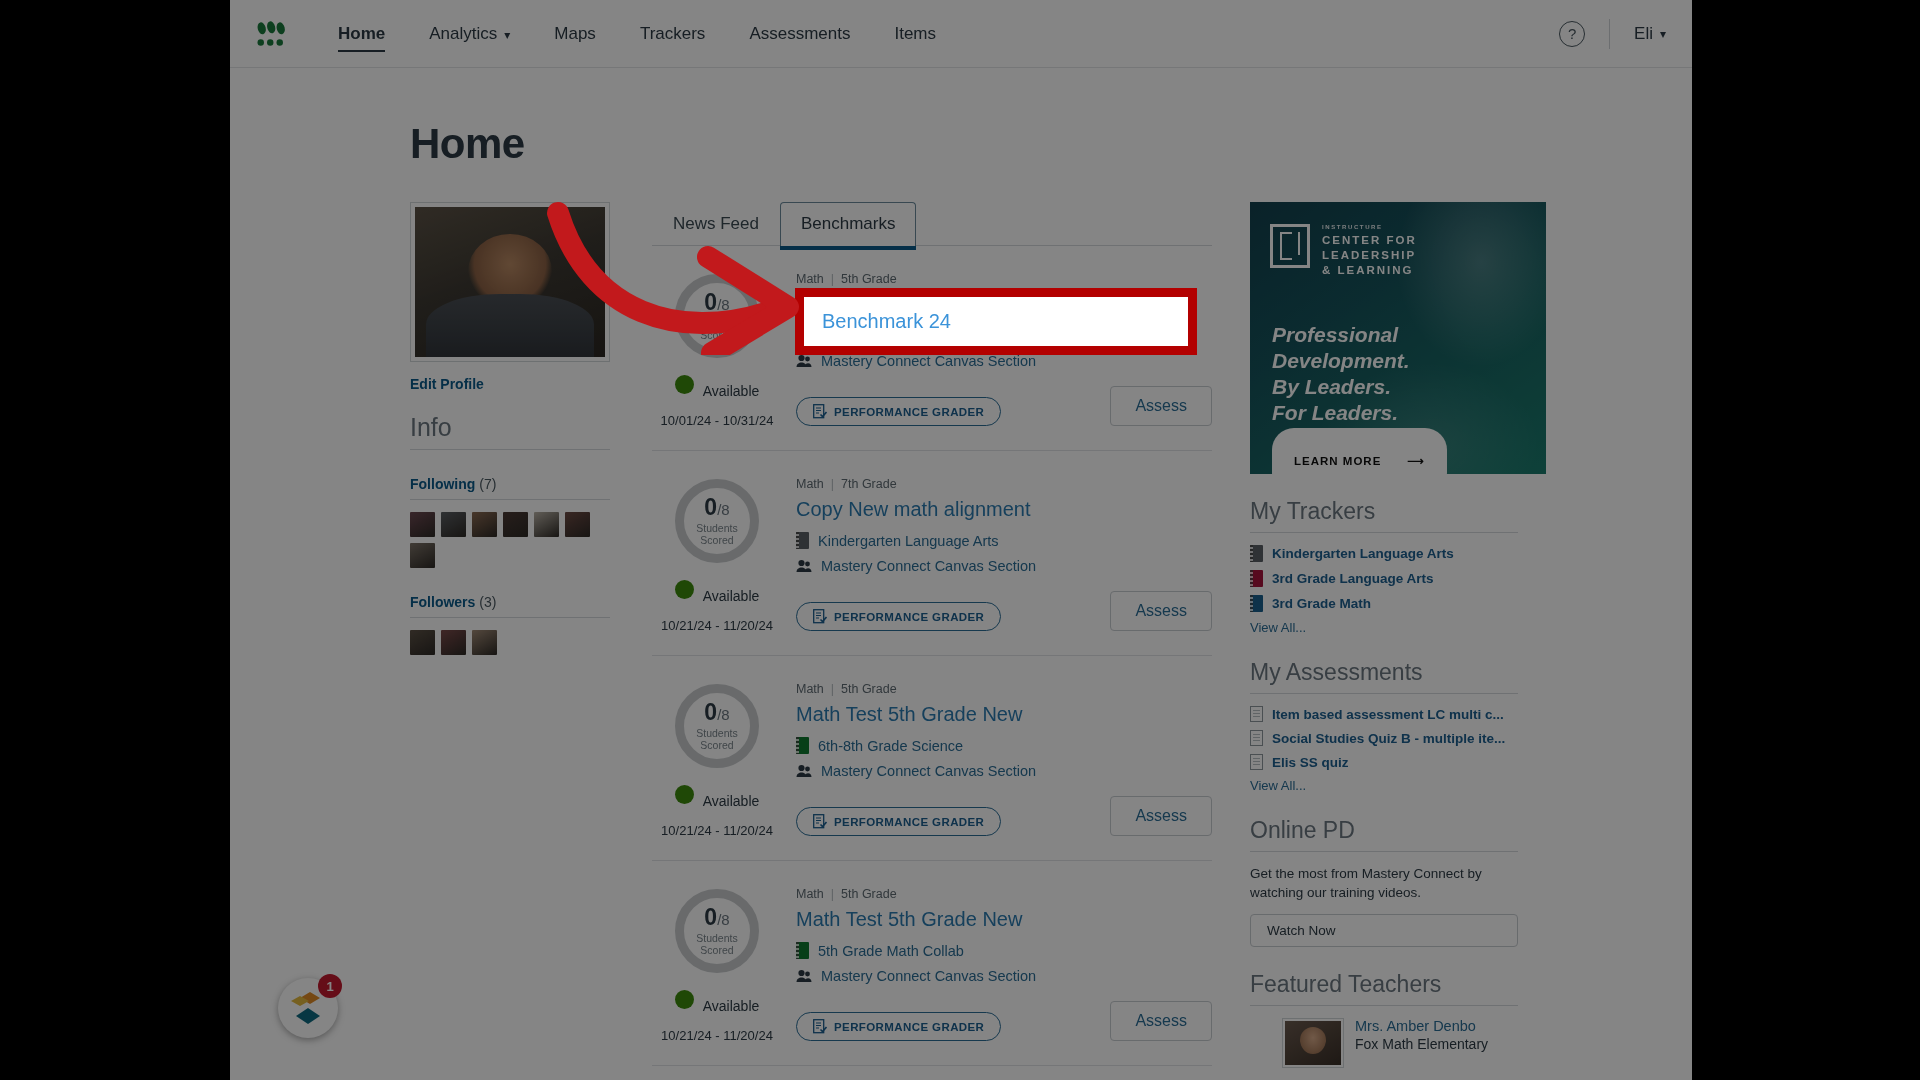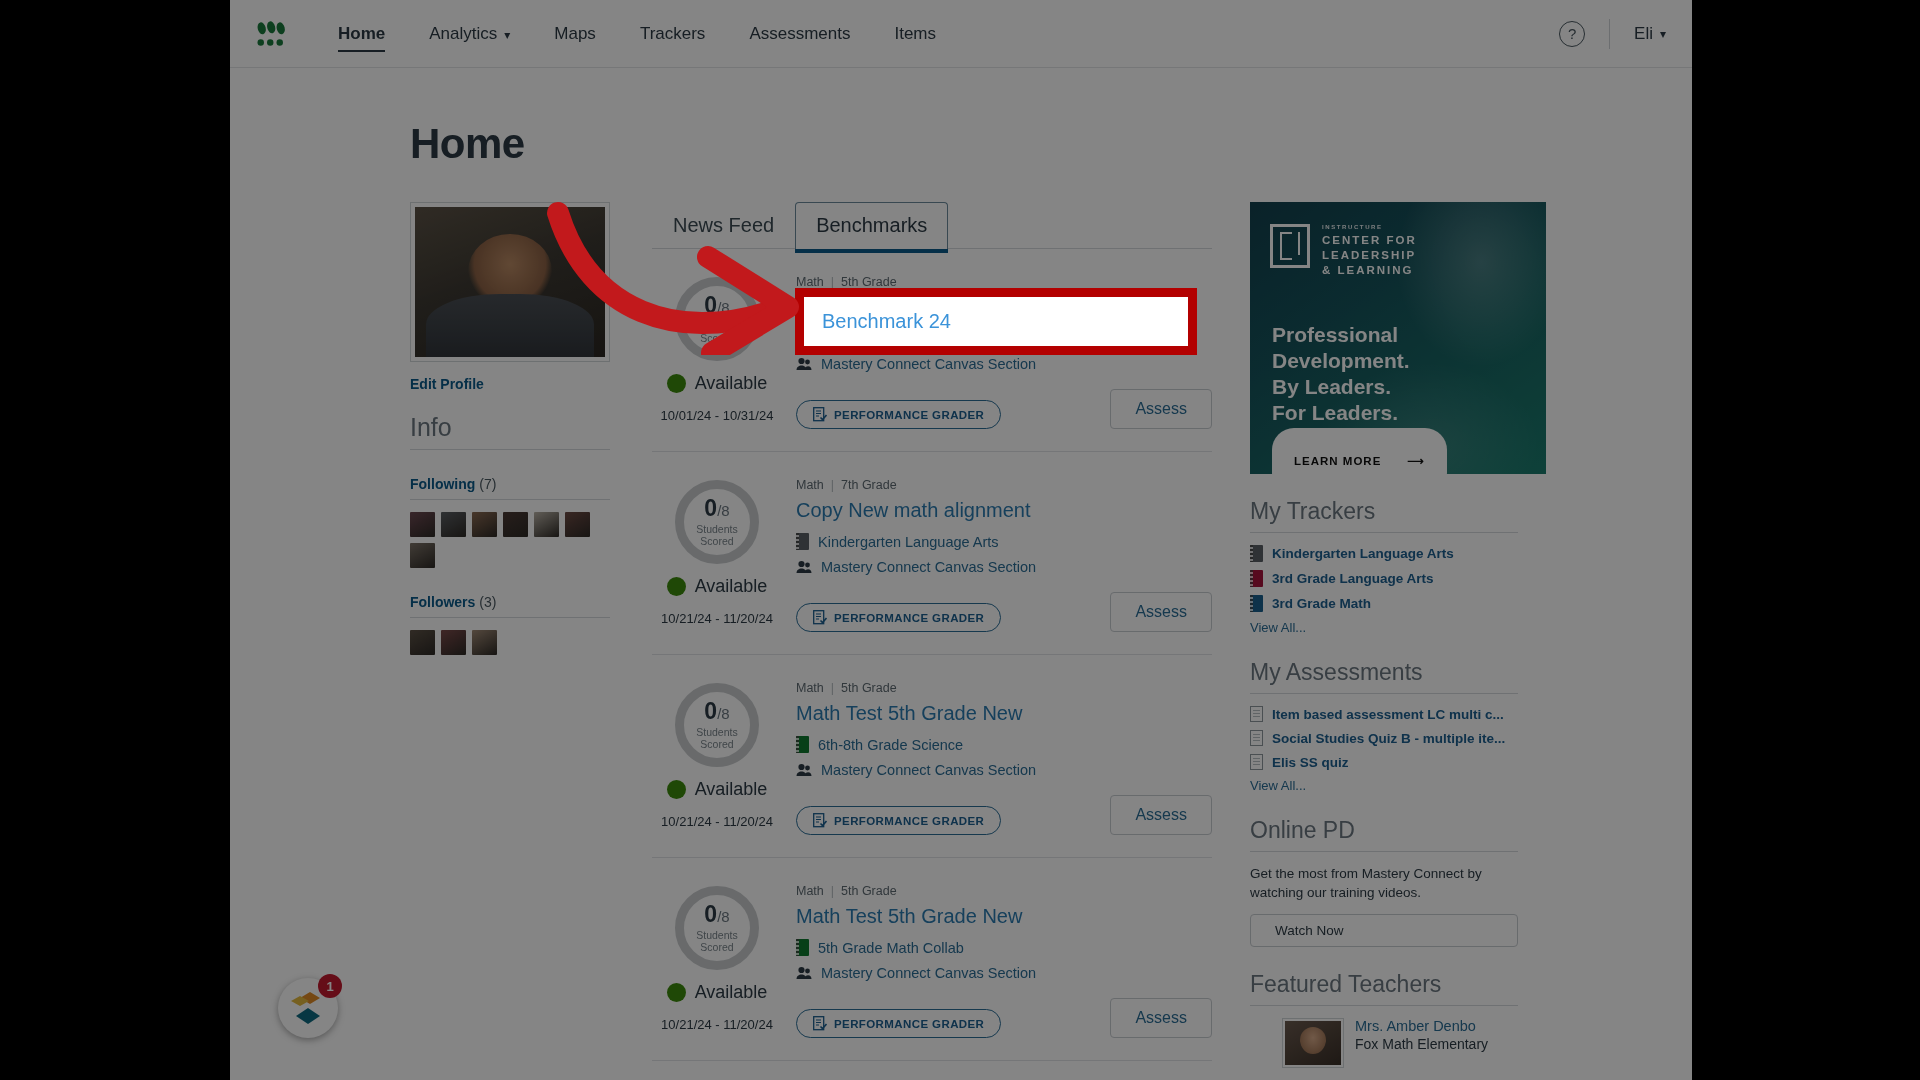--- a/index.html
+++ b/index.html
@@ -85,21 +85,21 @@
   .inforow b { font-weight: bold; }
   .ilink { color: #0a5a8a; cursor: pointer; }
   .followhead { font-size: 14px; color: #0a5a8a; font-weight: bold; margin-top: 26px; }
   .followhead span { color: #4a5860; font-weight: normal; }
   .avatars { display: flex; flex-wrap: wrap; gap: 6px; }
   .av { width: 25px; height: 25px; flex: none; border-radius: 1px; }
 
   
   .tabs { display: flex; align-items: flex-end; border-bottom: 1px solid #d5d9dc; }
   .tab {
-    font-size: 20px; color: #3c4b54; padding: 11px 20px; cursor: pointer;
+    font-size: 17px; color: #3c4b54; padding: 11px 20px; cursor: pointer;
     background: transparent; border: 1px solid transparent; border-bottom: none;
   }
   .tab.active {
     color: #2d3b45; border-color: #6b8a9c; border-radius: 4px 4px 0 0;
     background: #fff; position: relative; margin-bottom: -1px; padding-bottom: 12px;
   }
   .tab.active::after {
     content: ""; position: absolute; left: -1px; right: -1px; bottom: -4px;
     height: 4px; background: #0a5a8a;
   }
@@ -108,21 +108,21 @@
   .donut {
     width: 84px; height: 84px; border-radius: 50%; border: 9px solid #c9ccce;
     margin: 0 auto; display: flex; flex-direction: column; align-items: center;
     justify-content: center; line-height: 1;
   }
   .dnum { font-size: 23px; font-weight: bold; color: #2d3b45; }
   .dnum i { font-style: normal; font-size: 15px; font-weight: normal; color: #6b7780; }
   .dsub { font-size: 10.5px; color: #7a858c; line-height: 12px; margin-top: 3px; text-align: center; }
   .statusrow { display: flex; align-items: center; justify-content: center; gap: 9px; margin-top: 12px; }
   .dot { width: 19px; height: 19px; border-radius: 50%; background: #3d8b0d; flex: none; }
-  .statustxt { font-size: 18px; color: #2d3b45; }
+  .statustxt { font-size: 14px; color: #2d3b45; margin-top: 13px; }
   .daterange { font-size: 13px; color: #2d3b45; margin-top: 14px; white-space: nowrap; }
   .bmright { flex: 1; padding-left: 14px; position: relative; }
   .bmmeta { font-size: 12.5px; color: #5f6b73; margin-bottom: 4px; }
   .bmmeta i { font-style: normal; color: #b6bcc0; margin: 0 7px; }
   .bmtitle { font-size: 20px; color: #2b7bb0; cursor: pointer; line-height: 28px; }
   .bmline { display: flex; align-items: center; gap: 9px; margin-top: 9px; font-size: 14.5px; color: #2b6d96; cursor: pointer; }
   .trackicon { width: 13px; height: 17px; flex: none; border-radius: 1px; position: relative; }
   .trackicon::before { content:""; position:absolute; left:0; top:0; bottom:0; width:3px; background:#fff; opacity:.75;
     background-image: repeating-linear-gradient(#444 0 2px, transparent 2px 4px); }
   .peopleicon { width: 16px; height: 14px; flex: none; color: #2d3b45; }
@@ -145,34 +145,34 @@
     background:
       radial-gradient(ellipse 120px 150px at 78% 22%, rgba(255,255,255,.22), transparent 70%),
       radial-gradient(ellipse 160px 120px at 60% 90%, rgba(255,255,255,.12), transparent 70%);
   }
   .bnrlogo { position: absolute; left: 20px; top: 22px; display: flex; align-items: flex-start; gap: 12px; }
   .bnrmark { width: 40px; height: 44px; border: 3px solid #fff; position: relative; flex: none; }
   .bnrmark::before { content:""; position:absolute; left:7px; top:5px; width:10px; bottom:5px; border:2.5px solid #fff; border-right:none; }
   .bnrmark::after { content:""; position:absolute; right:7px; top:5px; width:0; bottom:10px; border-left:2.5px solid #fff; }
   .bnrbrandtop { font-size: 6px; letter-spacing: 1.6px; color: #e9eef0; font-weight: bold; }
   .bnrbrand { font-size: 11.5px; letter-spacing: 2px; color: #fff; font-weight: bold; line-height: 15px; margin-top: 3px; }
-  .bnrhead { position: absolute; left: 22px; top: 120px; font-size: 21px; font-weight: bold; color: #fff; line-height: 26px; }
+  .bnrhead { position: absolute; left: 22px; top: 120px; font-size: 21px; font-weight: bold; color: #fff; line-height: 26px; font-style: italic; }
   .bnrbtn {
     position: absolute; left: 22px; top: 226px; background: #fff; color: #111;
     border-radius: 22px; padding: 26px 22px; font-size: 11.5px; font-weight: bold;
     letter-spacing: 1px; display: inline-flex; align-items: center; gap: 26px; cursor: pointer;
   }
   .rsec { margin-top: 24px; }
   .rhead { font-size: 23px; color: #6b7780; }
   .rrow { display: flex; align-items: center; gap: 9px; margin-top: 8px; font-size: 13.5px; color: #1d6091; font-weight: bold; cursor: pointer; }
   .docicon { width: 13px; height: 16px; flex: none; background: #fff; border: 1px solid #8f989e; position: relative; }
   .docicon::after { content:""; position:absolute; left:2px; right:2px; top:3px; height:1px; box-shadow: 0 3px 0 #b9c0c4, 0 6px 0 #b9c0c4; background:#b9c0c4; }
   .viewall { font-size: 13px; color: #2b6d96; margin-top: 8px; cursor: pointer; }
   .pdtext { font-size: 13.5px; color: #2d3b45; line-height: 19px; }
-  .watchbtn { border: 1px solid #c8cdd1; border-radius: 4px; padding: 8px 24px; font-size: 13.5px; color: #2d3b45; background: #fff; margin-top: 12px; cursor: pointer; }
+  .watchbtn { border: 1px solid #c8cdd1; border-radius: 4px; padding: 8px 16px; font-size: 13.5px; color: #2d3b45; background: #fff; margin-top: 12px; cursor: pointer; }
   .teacher { display: flex; gap: 11px; margin-top: 12px; padding-left: 32px; }
   .tavatar { width: 62px; height: 50px; flex: none; border: 1px solid #d2d6d9; padding: 2px; background:#fff; }
   .tavatar .tp { width:100%; height:100%; background: linear-gradient(150deg,#6b5a4e,#3a3028); position:relative; }
   .tavatar .tp::after { content:""; position:absolute; left:26%; top:14%; width:48%; height:62%; border-radius:50%;
     background: radial-gradient(ellipse at 50% 40%, #d8ab8a 0%, #a4795a 70%, transparent 76%); }
   .tname { font-size: 14.5px; color: #2b6d96; cursor: pointer; }
   .tschool { font-size: 14px; color: #2d3b45; margin-top: 2px; }
 
   
   #highlight {

